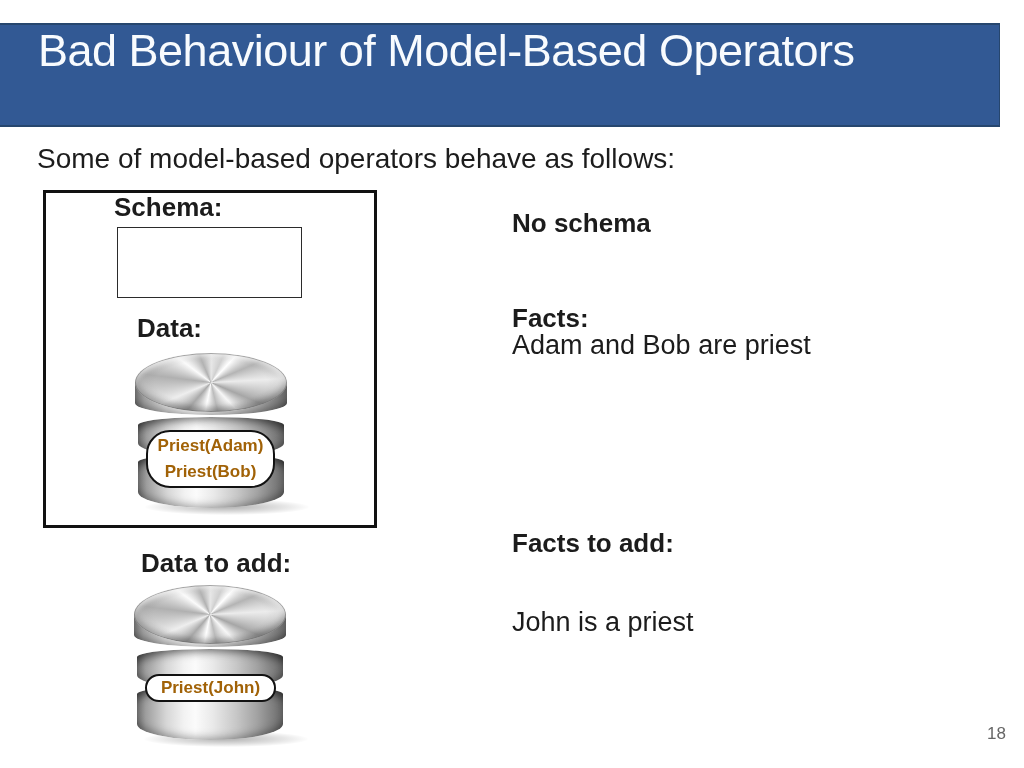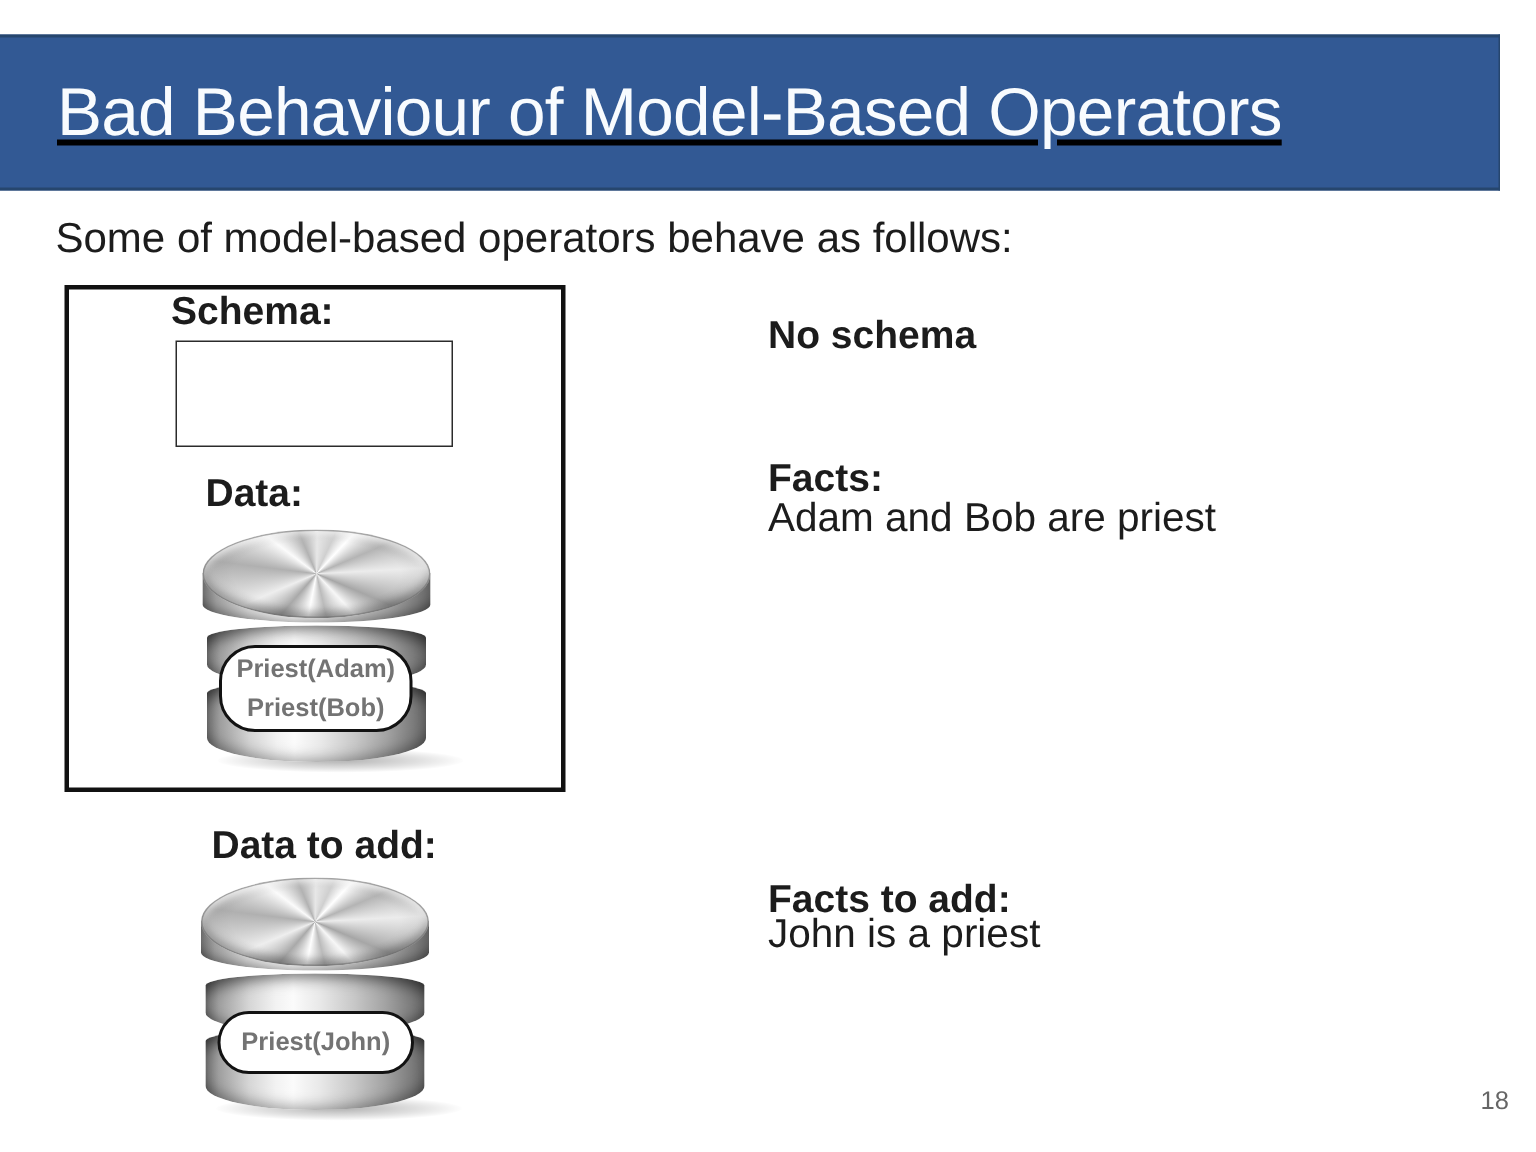--- a/index.html
+++ b/index.html
@@ -9,38 +9,38 @@
     overflow:hidden;
   }
   
   .banner {
     position:absolute; left:0; top:23px; width:1000px; height:104px;
     background:var(--banner-blue, #325994);
     border-top:2px solid var(--banner-border, #26466e);
     border-bottom:2px solid var(--banner-border, #26466e);
     border-right:1px solid var(--banner-border, #26466e);
     box-sizing:border-box;
-    display:flex; align-items:center;text-decoration:underline;
+    display:flex; align-items:flex-start;
   }
   .banner .title {
     color:#f8fbfe; font-size:45px; font-weight:400; letter-spacing:-0.5px;
     padding-left:38px; white-space:nowrap;
   }
   
   .txt { position:absolute; color:var(--text-color, #1c1c1c); white-space:nowrap; }
   .intro   { left:37px;  top:143px; font-size:28px; }
   .b26     { font-size:26px; font-weight:700; }
   .r27     { font-size:27px; }
   .schema-label      { left:114px; top:192px; }
   .data-label        { left:137px; top:313px; }
   .data-to-add-label { left:141px; top:548px; }
   .no-schema         { left:512px; top:208px; }
   .facts-heading     { left:512px; top:303px;text-align:center; }
   .facts-text        { left:512px; top:330px; }
-  .fta-heading       { left:512px; top:584px; }
+  .fta-heading       { left:512px; top:528px; }
   .fta-text          { left:512px; top:583px;margin-top:24px; }
   .page-number {
     position:absolute; right:18px; top:724px; font-size:17px;
     color:var(--page-number-color, #666666);
   }
   
   .outer-box {
     position:absolute; left:43px; top:190px; width:334px; height:338px;
     border:3px solid #111; box-sizing:border-box; background:#fff;
   }
@@ -88,27 +88,27 @@
         #f7f7f7 112deg, #bbbbbb 142deg, #fefefe 166deg, #a9a9a9 196deg, #eeeeee 222deg,
         #b0b0b0 252deg, #fbfbfb 282deg, #b2b2b2 312deg, #e7e7e7 336deg, #cfcfcf 360deg);
     box-shadow:inset 0 0 0 1px rgba(110,110,110,0.55),
                inset 0 -4px 6px rgba(0,0,0,0.28),
                inset 0 3px 5px rgba(255,255,255,0.75);
   }
   .db .fact-label {
     position:absolute; z-index:5; background:#ffffff; border:2.5px solid #121212;
     box-sizing:border-box; display:flex; flex-direction:column;
     align-items:center; justify-content:center;
-    font-size:17px; font-weight:700; color:#737373; line-height:26px;
+    font-size:17px; font-weight:700; color:#a16207; line-height:26px;
     white-space:nowrap;
   }
   .db-a { left:135px; top:353px; }
   .db-a .fact-label { left:11px; top:77px; width:129px; height:58px; border-radius:24px; }
   .db-b { left:134px; top:585px; }
-  .db-b .fact-label { left:11px; top:89px; width:131px; height:42px; border-radius:21px; }
+  .db-b .fact-label { left:11px; top:89px; width:131px; height:28px; border-radius:21px; }
 </style>
 </head>
 <body>
 
 <div class="slide">
 
   <div class="banner">
     <div class="title">Bad Behaviour of Model-Based Operators</div>
   </div>
 

